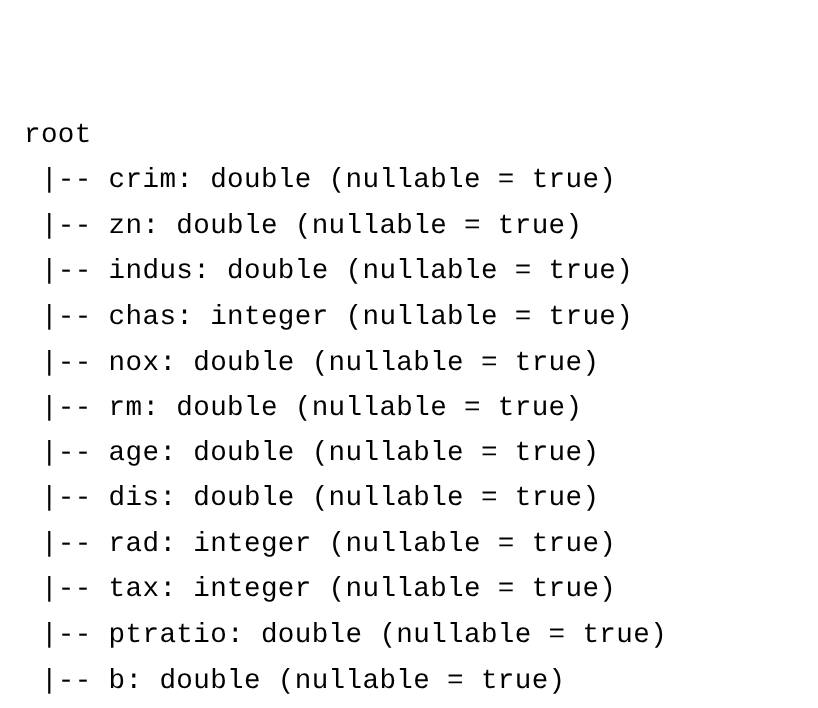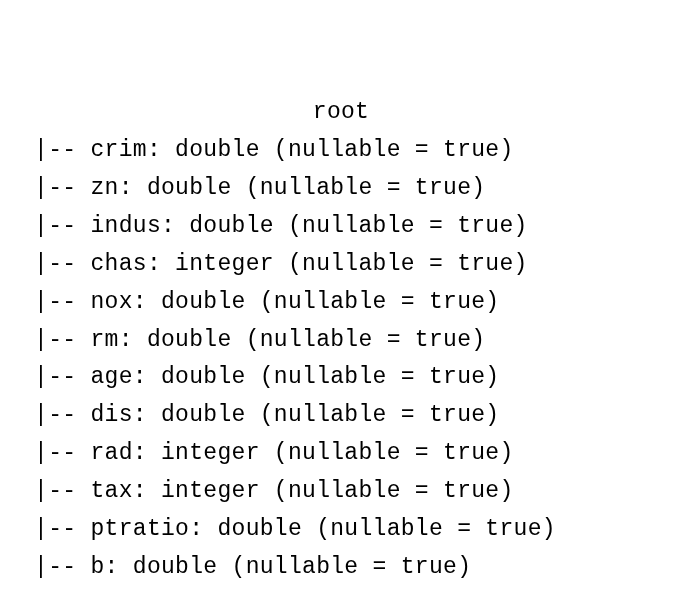--- a/index.html
+++ b/index.html
@@ -12,21 +12,20 @@
       font-family: "SF Mono", "Menlo", "Monaco", "Consolas", "Courier New", monospace;
       font-size: 23px;
       line-height: 1.65;
       color: #000000;
       padding: 18px 20px;
       white-space: pre;
       letter-spacing: 0.3px;
     }
     .root-line {
       display: block;
-      text-align: center;
     }
     .field-line {
       display: block;
     }
   </style>
 </head>
 <body>
 
 <span class="root-line">root</span><div id="fields-container"><span class="field-line"> |-- crim: double (nullable = true)</span><span class="field-line"> |-- zn: double (nullable = true)</span><span class="field-line"> |-- indus: double (nullable = true)</span><span class="field-line"> |-- chas: integer (nullable = true)</span><span class="field-line"> |-- nox: double (nullable = true)</span><span class="field-line"> |-- rm: double (nullable = true)</span><span class="field-line"> |-- age: double (nullable = true)</span><span class="field-line"> |-- dis: double (nullable = true)</span><span class="field-line"> |-- rad: integer (nullable = true)</span><span class="field-line"> |-- tax: integer (nullable = true)</span><span class="field-line"> |-- ptratio: double (nullable = true)</span><span class="field-line"> |-- b: double (nullable = true)</span><span class="field-line"> |-- lstat: double (nullable = true)</span></div>
 

